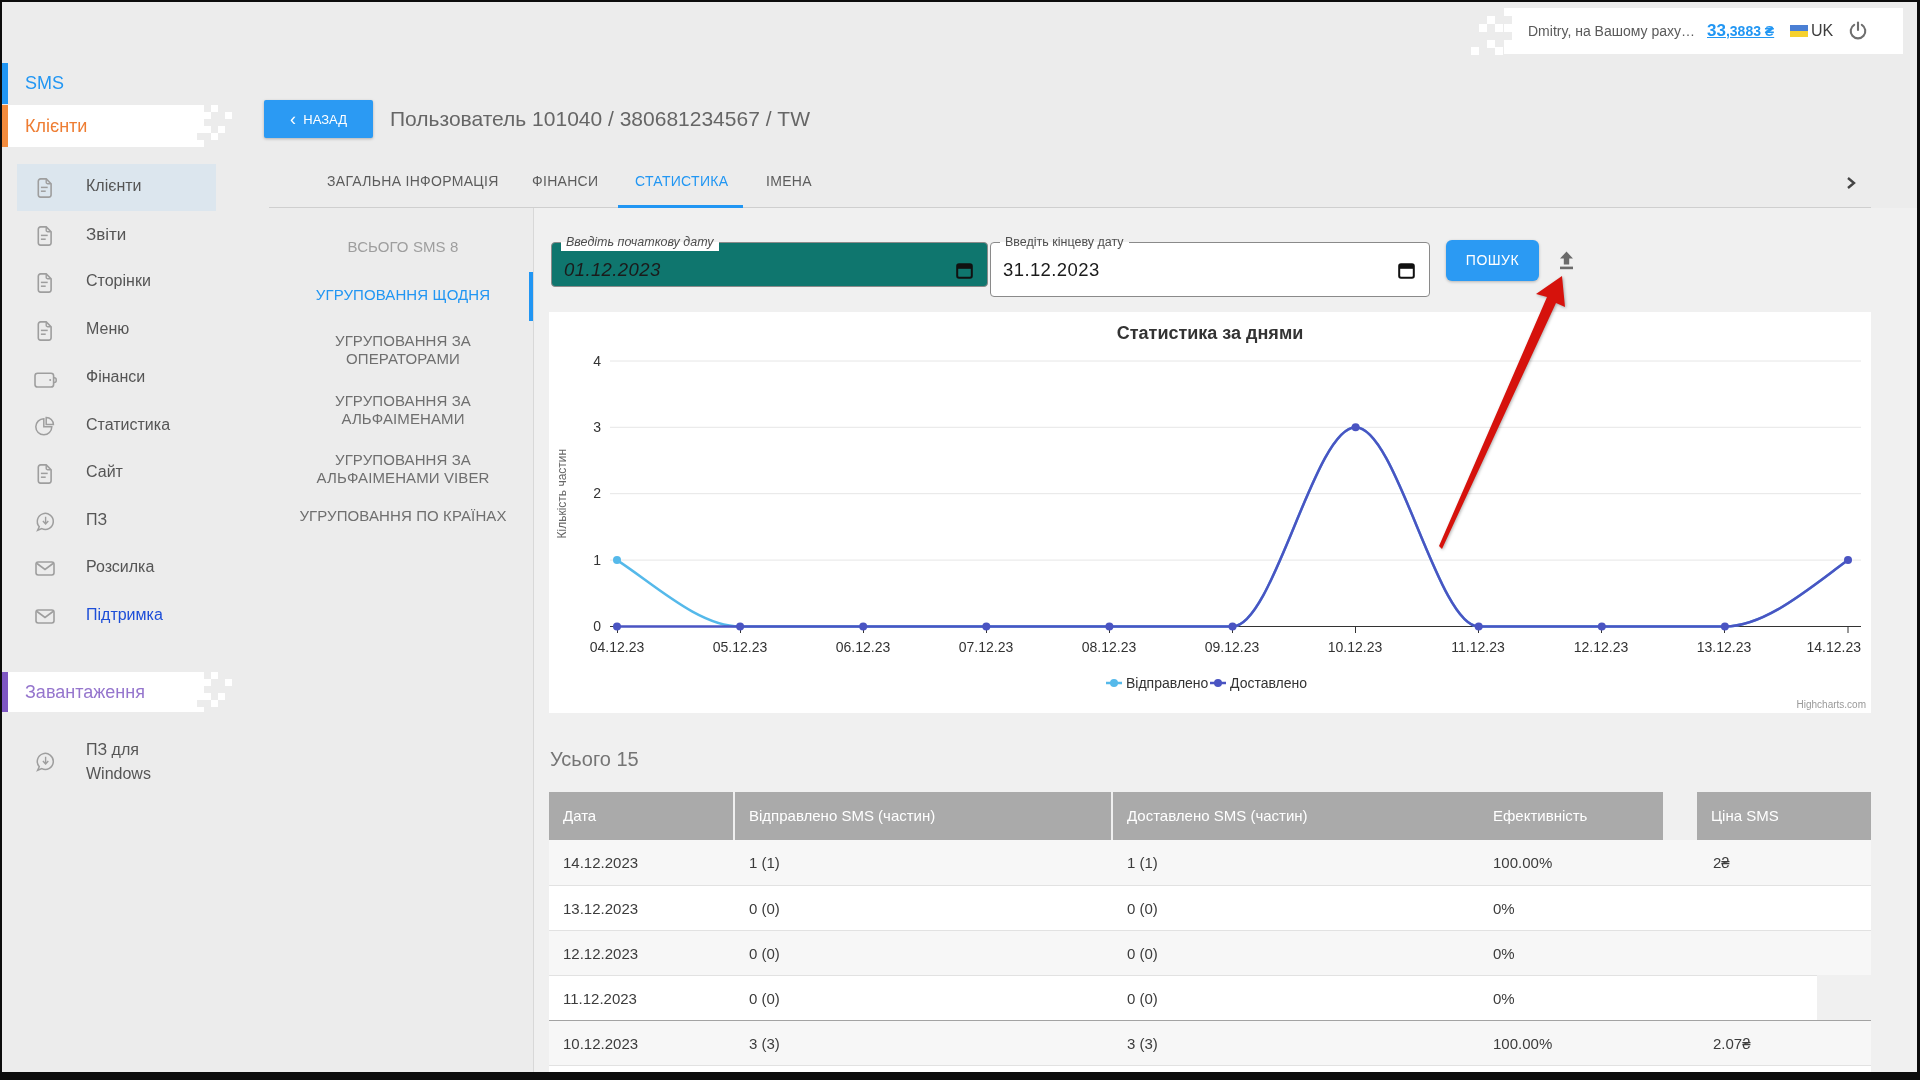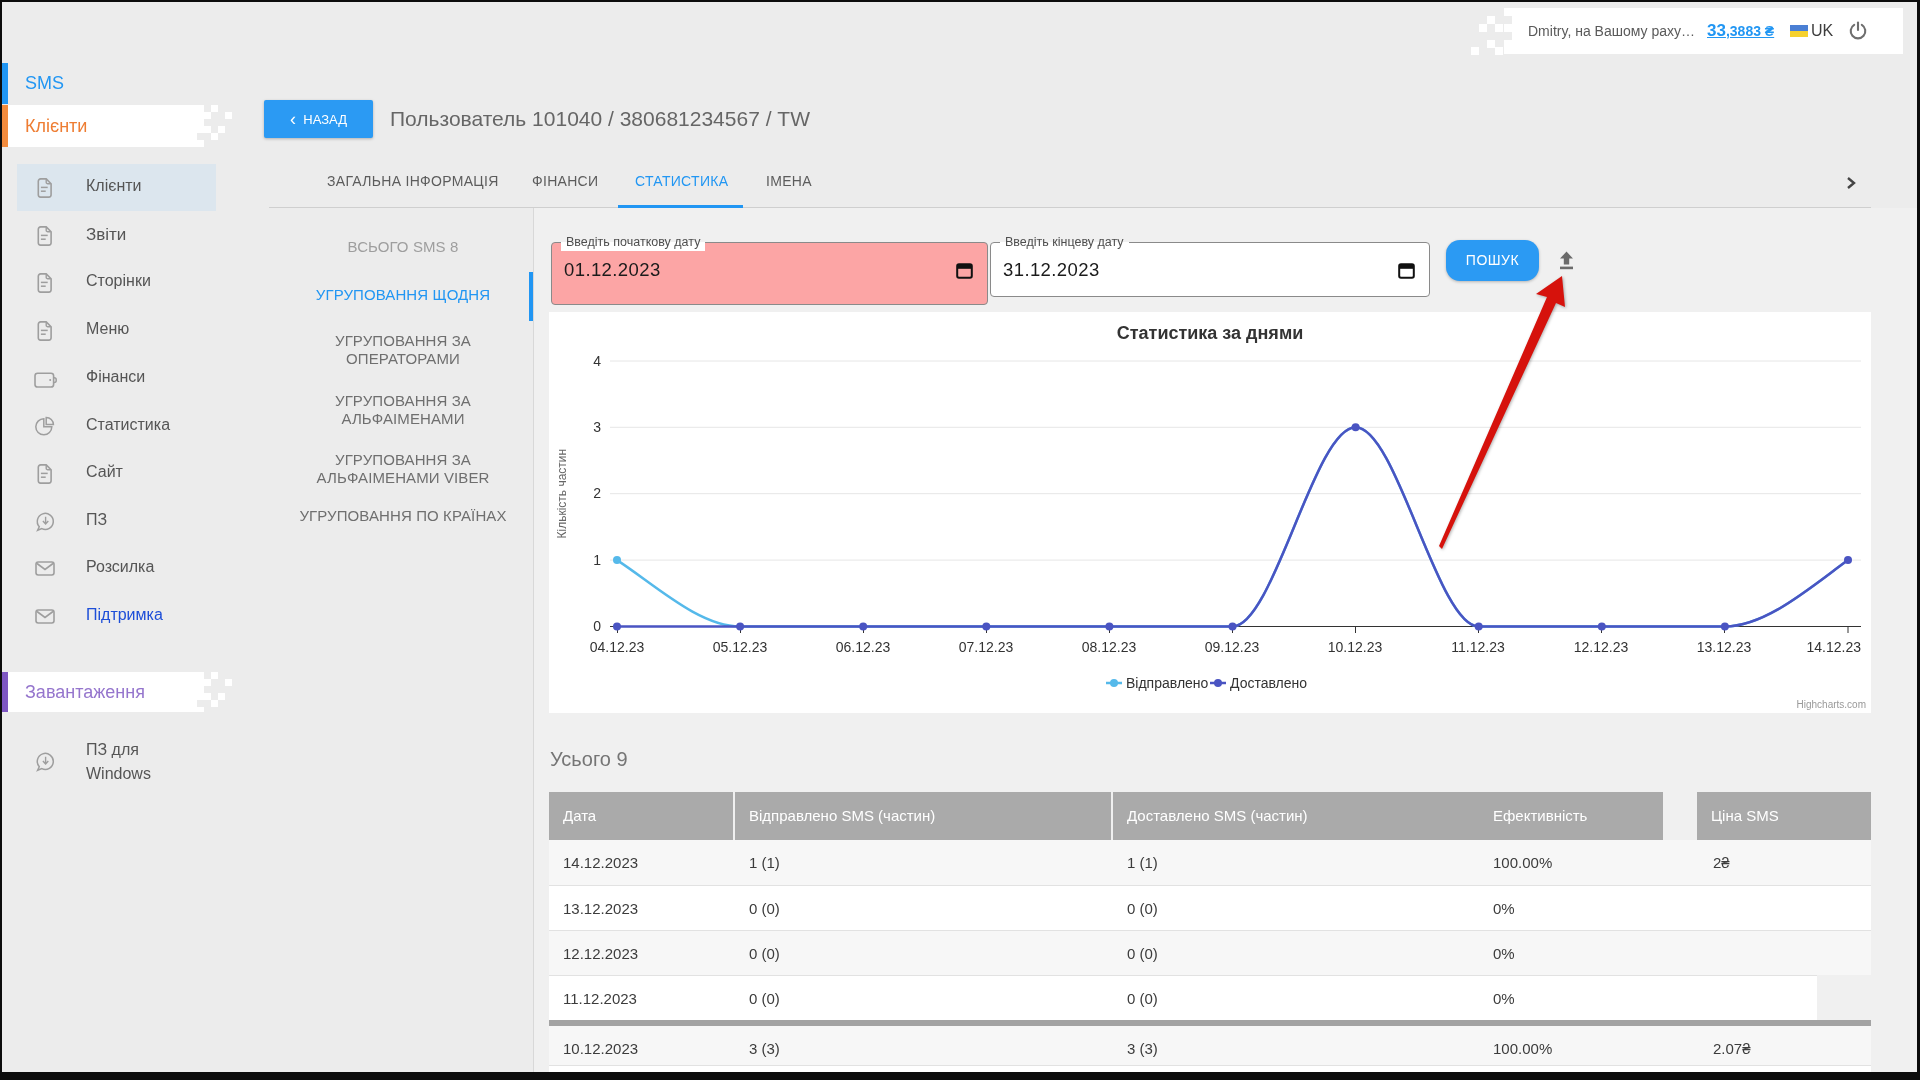--- a/index.html
+++ b/index.html
@@ -171,37 +171,37 @@
   <div class="abs" style="left:0;top:238px;width:260px;color:#9e9e9e;">ВСЬОГО SMS 8</div>
   <div class="abs" style="left:0;top:286px;width:260px;color:#2196f3;">УГРУПОВАННЯ ЩОДНЯ</div>
   <div class="abs" style="left:0;top:332px;width:260px;color:#6f6f6f;line-height:18px;">УГРУПОВАННЯ ЗА<br>ОПЕРАТОРАМИ</div>
   <div class="abs" style="left:0;top:392px;width:260px;color:#6f6f6f;line-height:18px;">УГРУПОВАННЯ ЗА<br>АЛЬФАІМЕНАМИ</div>
   <div class="abs" style="left:0;top:451px;width:260px;color:#6f6f6f;line-height:18px;">УГРУПОВАННЯ ЗА<br>АЛЬФАІМЕНАМИ VIBER</div>
   <div class="abs" style="left:0;top:507px;width:260px;color:#6f6f6f;">УГРУПОВАННЯ ПО КРАЇНАХ</div>
 </div>
 <div class="abs" style="left:529px;top:272px;width:4px;height:49px;background:#2196f3;"></div>
 
 <div id="filters">
-  <div class="abs" style="left:551px;top:242px;width:437px;height:63px;background:#fca5a5;border:1px solid #8a8a8a;border-radius:4px;">
+  <div class="abs" style="left:551px;top:242px;width:437px;height:45px;background:#0f766e;border:1px solid #8a8a8a;border-radius:4px;font-style:italic;">
     <span style="position:absolute;top:-9px;left:9px;padding:0 5px;font-size:12.5px;color:#4e4e4e;line-height:17px;background:linear-gradient(#f0f0f0 50%, #ffffff 50%);">Введіть початкову дату</span>
     <div style="position:absolute;left:12px;top:0;height:53px;line-height:53px;font-size:18.5px;color:#1b1b1b;letter-spacing:0.4px;">01.12.2023</div>
     <svg style="position:absolute;left:404px;top:19px;" width="17" height="17" viewBox="0 0 17 17">
         <rect x="1.2" y="2.2" width="14.6" height="13.6" rx="1.8" fill="none" stroke="#111" stroke-width="2"></rect>
         <rect x="1.2" y="2.2" width="14.6" height="4.6" fill="#111"></rect>
       </svg>
   </div>
   <div class="abs" style="left:990px;top:242px;width:440px;height:55px;background:#fff;border:1px solid #8a8a8a;border-radius:4px;">
     <span style="position:absolute;top:-9px;left:9px;padding:0 5px;font-size:12.5px;color:#4e4e4e;line-height:17px;background:linear-gradient(#f0f0f0 50%, #ffffff 50%);">Введіть кінцеву дату</span>
     <div style="position:absolute;left:12px;top:0;height:53px;line-height:53px;font-size:18.5px;color:#1b1b1b;letter-spacing:0.4px;">31.12.2023</div>
     <svg style="position:absolute;left:407px;top:19px;" width="17" height="17" viewBox="0 0 17 17">
         <rect x="1.2" y="2.2" width="14.6" height="13.6" rx="1.8" fill="none" stroke="#111" stroke-width="2"></rect>
         <rect x="1.2" y="2.2" width="14.6" height="4.6" fill="#111"></rect>
       </svg>
   </div>
-  <div class="abs" style="left:1446px;top:240px;width:93px;height:41px;background:#2b9af3;border-radius:14px;box-shadow:0 1px 3px rgba(0,0,0,0.25);color:#fff;font-size:14px;letter-spacing:0.5px;text-align:center;line-height:41px;">ПОШУК</div>
+  <div class="abs" style="left:1446px;top:240px;width:93px;height:41px;background:#2b9af3;border-radius:6px;box-shadow:0 1px 3px rgba(0,0,0,0.25);color:#fff;font-size:14px;letter-spacing:0.5px;text-align:center;line-height:41px;">ПОШУК</div>
   <svg class="abs" style="left:1559px;top:251px;" width="15" height="19" viewBox="0 0 15 19">
     <path d="M7.5 0.5 L14 7.6 H10.2 V13.5 H4.8 V7.6 H1 Z" fill="#6b6b6b"></path>
     <rect x="1" y="15.6" width="13" height="2.6" fill="#6b6b6b"></rect>
   </svg>
 </div>
 
 <div class="abs white" style="left:549px;top:312px;width:1322px;height:401px;"></div>
 <svg id="chart" class="abs" style="left:549px;top:312px;" width="1322" height="401" viewBox="0 0 1322 401">
   <text x="661" y="27" text-anchor="middle" font-size="18" font-weight="bold" fill="#333">Статистика за днями</text>
   <text x="17" y="181.7" text-anchor="middle" font-size="12" fill="#666" transform="rotate(-90 17 181.7)">Кількість частин</text>
@@ -274,21 +274,21 @@
   <line x1="661" y1="371" x2="677" y2="371" stroke="#4a54c2" stroke-width="2.5"></line>
   <circle cx="669" cy="371" r="4" fill="#4a54c2"></circle>
   <text x="681" y="376" font-size="14" fill="#333">Доставлено</text>
   <text x="1317" y="396" text-anchor="end" font-size="10" fill="#999">Highcharts.com</text>
 </svg>
 
 <svg id="arrow" class="abs" style="left:1420px;top:260px;" width="170" height="300" viewBox="0 0 170 300">
   <path d="M142 16 L116 34 L127 37 L19 286 L22 289 L136 43 L145 47 Z" fill="#d6120c" filter="drop-shadow(1px 1.5px 1.5px rgba(0,0,0,0.3))"></path>
 </svg>
 
-<div class="abs" style="left:550px;top:748px;font-size:20px;color:#757575;">Усього 9</div>
+<div class="abs" style="left:550px;top:748px;font-size:20px;color:#757575;">Усього 15</div>
 <div id="table" style="position:absolute;left:549px;top:792px;width:1322px;font-size:15px;">
 
   <div class="abs" style="left:0;top:0;width:184px;height:48px;background:#aaa;color:#fff;line-height:48px;padding-left:14px;">Дата</div>
   <div class="abs" style="left:186px;top:0;width:376px;height:48px;background:#aaa;color:#fff;line-height:48px;padding-left:14px;">Відправлено SMS (частин)</div>
   <div class="abs" style="left:564px;top:0;width:416px;height:48px;background:#aaa;color:#fff;line-height:48px;padding-left:14px;">Доставлено SMS (частин)</div>
   <div class="abs" style="left:930px;top:0;width:184px;height:48px;background:#aaa;color:#fff;line-height:48px;padding-left:14px;">Ефективність</div>
   <div class="abs" style="left:1148px;top:0;width:174px;height:48px;background:#aaa;color:#fff;line-height:48px;padding-left:14px;">Ціна SMS</div>
 
   <div class="abs" style="left:0;top:48px;width:1322px;height:45px;background:#f7f7f7;color:#3c3c3c;line-height:45px;">
     <span class="abs" style="left:14px;">14.12.2023</span>
@@ -308,21 +308,21 @@
       <span class="abs" style="left:200px;">0 (0)</span>
       <span class="abs" style="left:578px;">0 (0)</span>
       <span class="abs" style="left:944px;">0%</span>
   </div>
   <div class="abs" style="left:0;top:183px;width:1268px;height:45px;background:#fff;border-top:1px solid #e2e2e2;color:#3c3c3c;line-height:45px;">
     <span class="abs" style="left:14px;">11.12.2023</span>
       <span class="abs" style="left:200px;">0 (0)</span>
       <span class="abs" style="left:578px;">0 (0)</span>
       <span class="abs" style="left:944px;">0%</span>
   </div>
-  <div class="abs" style="left:0;top:228px;width:1322px;height:45px;background:#f7f7f7;border-top:6px solid #a3a3a3;color:#3c3c3c;line-height:45px;">
+  <div class="abs" style="left:0;top:228px;width:1322px;height:45px;background:#f7f7f7;border-top:1px solid #a3a3a3;color:#3c3c3c;line-height:45px;">
     <span class="abs" style="left:14px;">10.12.2023</span>
       <span class="abs" style="left:200px;">3 (3)</span>
       <span class="abs" style="left:578px;">3 (3)</span>
       <span class="abs" style="left:944px;">100.00%</span>
       <span class="abs" style="left:1164px;">2.07₴</span>
   </div>
   <div class="abs" style="left:0;top:273px;width:1322px;height:7px;background:#fff;border-top:1px solid #e2e2e2;"></div>
 </div>
 
 <div class="abs frame-top"></div>

